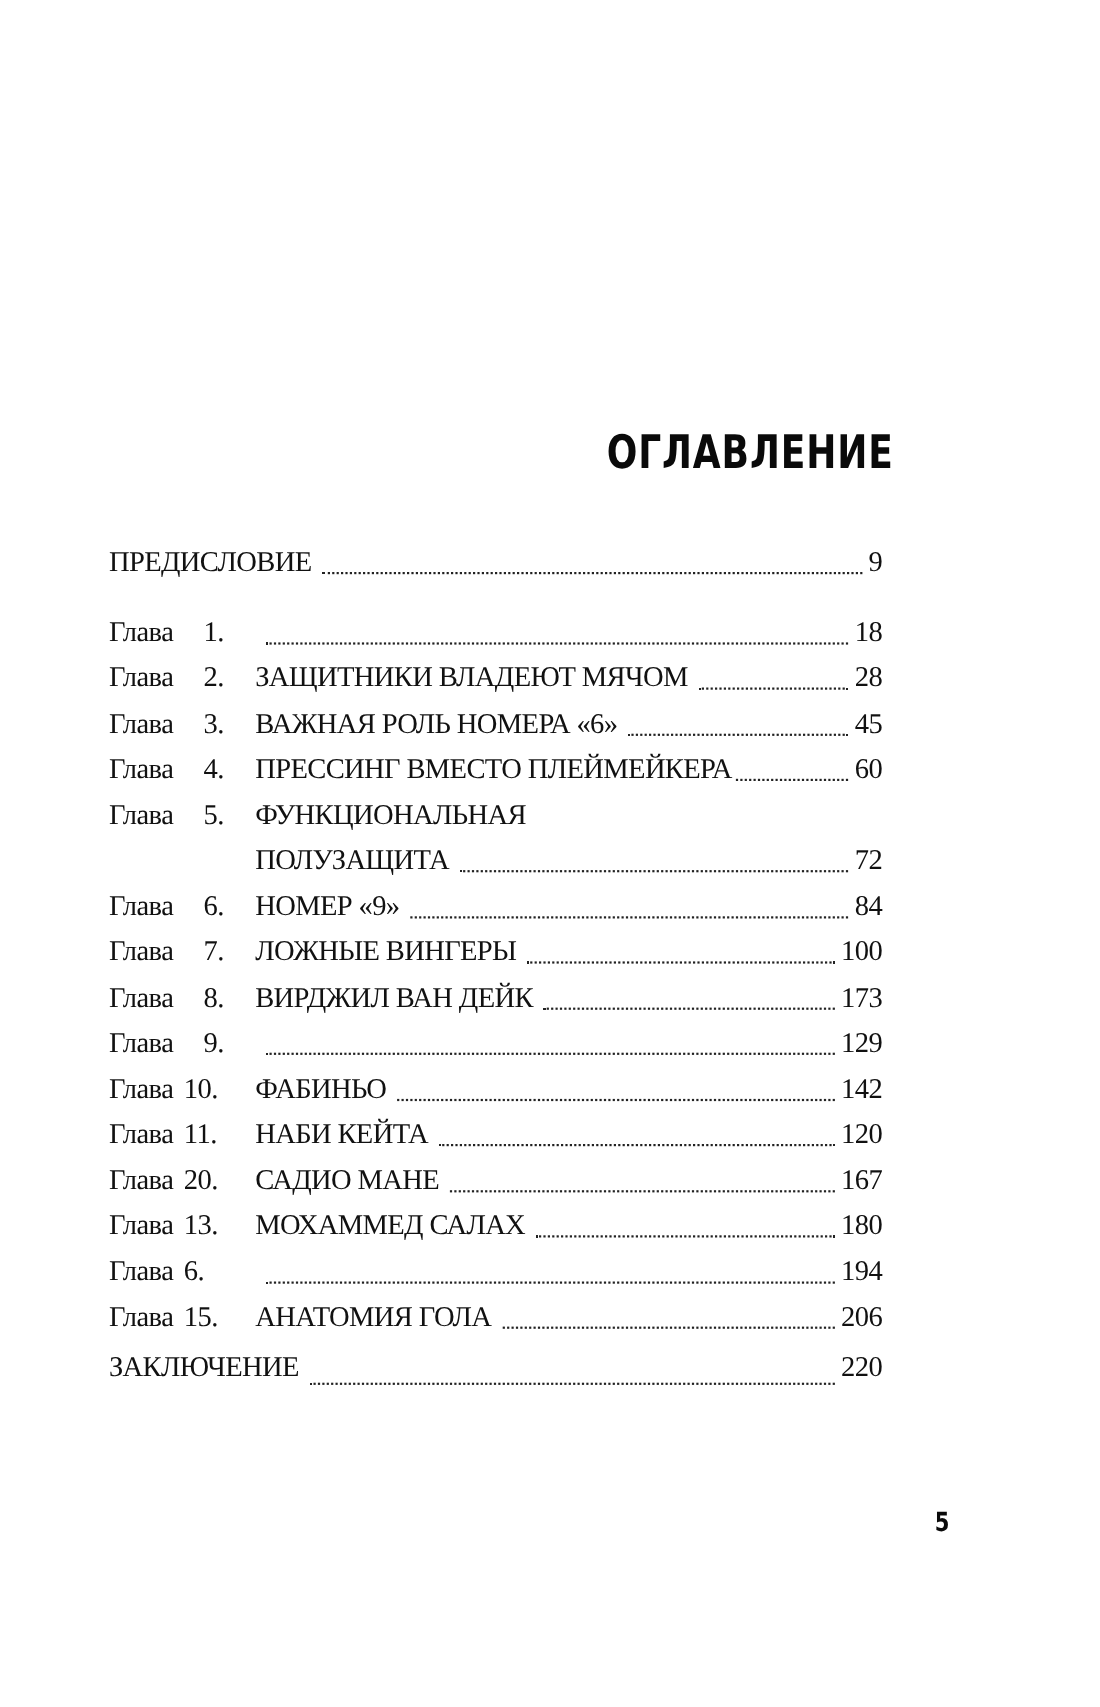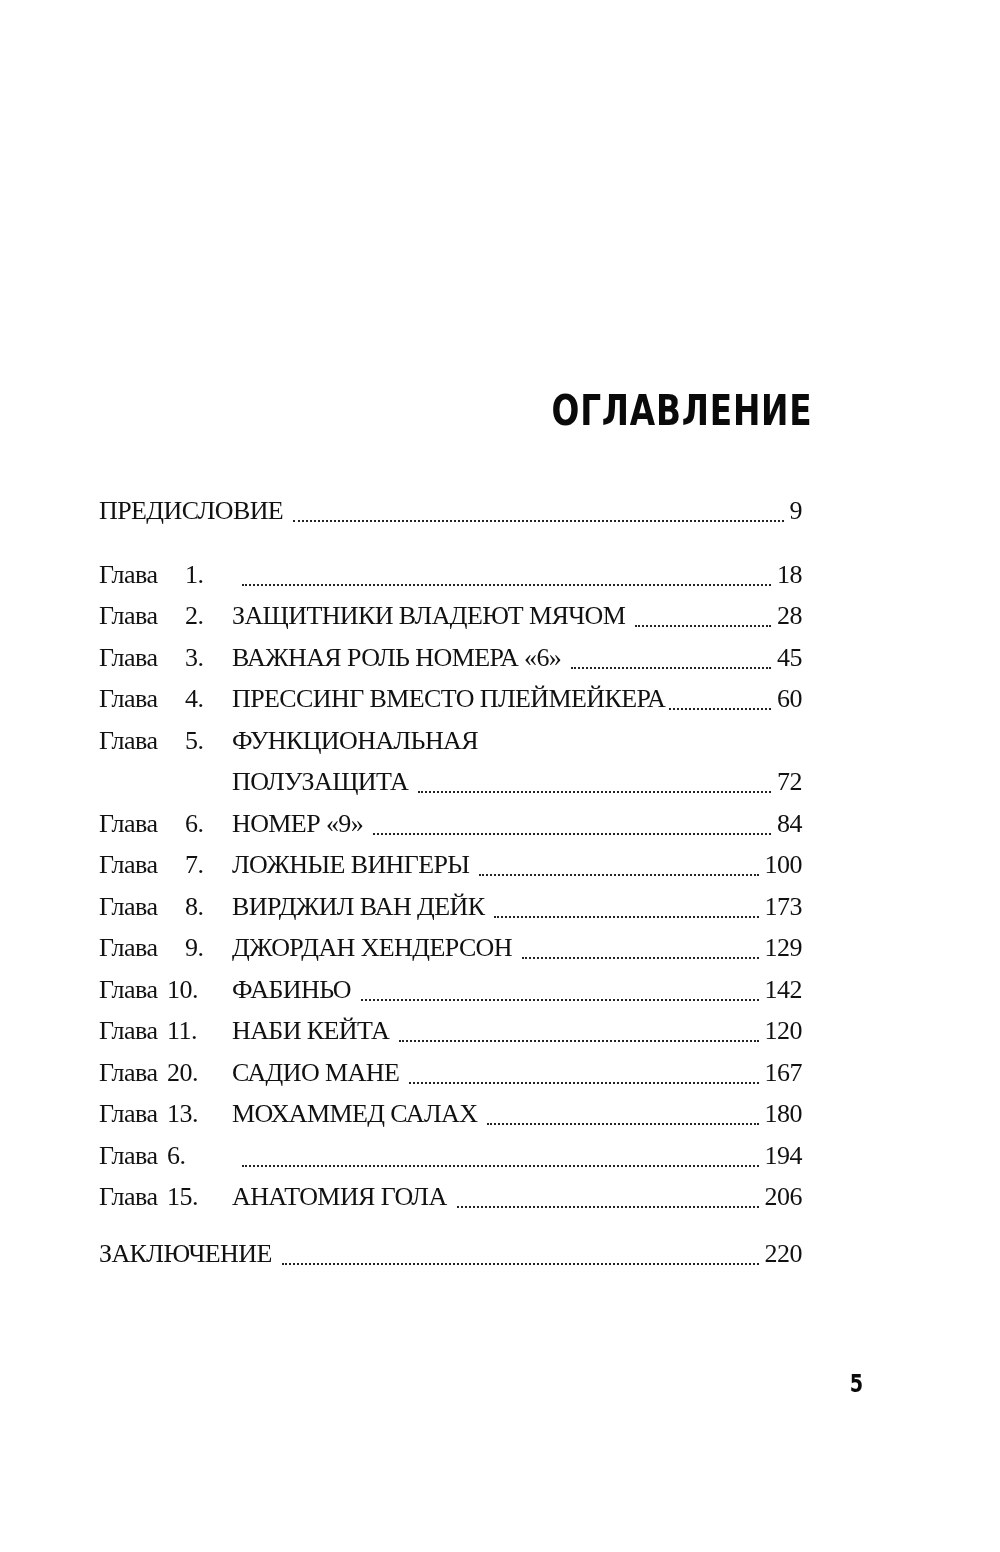--- a/index.html
+++ b/index.html
@@ -35,21 +35,21 @@
       top: 490px;
       width: 703px;
       font-size: 26px;
       line-height: 41.5px;
     }
     .row {
       display: flex;
       align-items: baseline;
       white-space: nowrap;
     }
-    .row.gap-before { margin-top: 15px; }
+    .row.gap-before { margin-top: 4px; align-items: center; }
     .row.gap-after { margin-bottom: 22px; }
     .label {
       flex: 0 0 auto;
       width: 68px;
       letter-spacing: -0.5px;
     }
     .num {
       flex: 0 0 auto;
       width: 65px;
       letter-spacing: -0.5px;
@@ -166,21 +166,20 @@
     <span class="label">Глава</span>
     <span class="num single">8.</span>
     <span class="title">ВИРДЖИЛ ВАН ДЕЙК</span>
     <span class="dots"></span>
     <span class="page">173</span>
   </div>
 
   <div class="row">
     <span class="label">Глава</span>
     <span class="num single">9.</span>
-    <span class="title">ДЖОРДАН ХЕНДЕРСОН</span>
     <span class="dots"></span>
     <span class="page">129</span>
   </div>
 
   <div class="row">
     <span class="label">Глава</span>
     <span class="num">10.</span>
     <span class="title">ФАБИНЬО</span>
     <span class="dots"></span>
     <span class="page">142</span>

